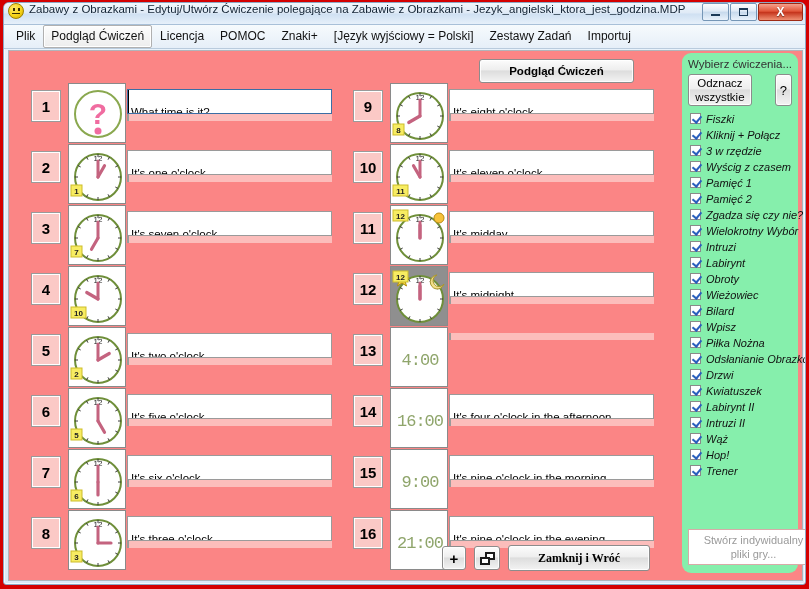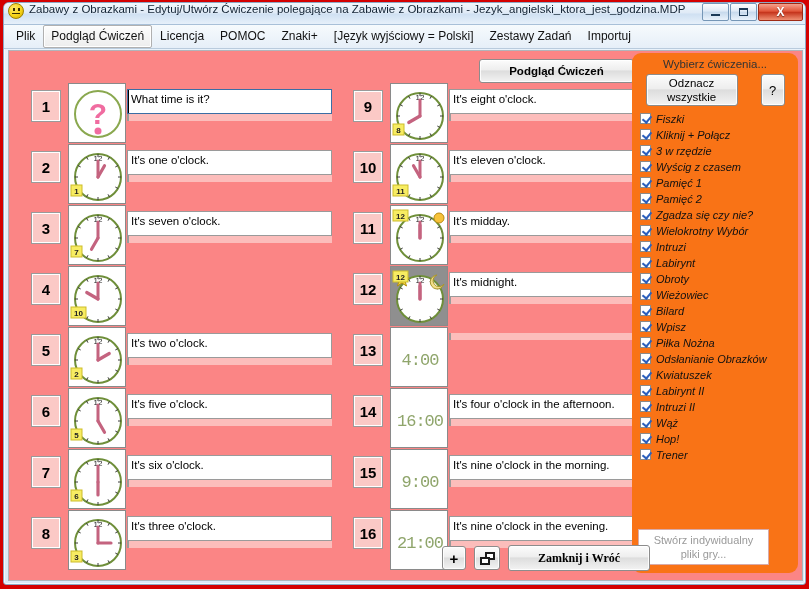--- a/index.html
+++ b/index.html
@@ -137,35 +137,35 @@
     border: 1px solid #8a8a8a;
     overflow: hidden;
   }
   .pic svg { display: block; }
   .field-wrap { position: absolute; left: 116px; top: 6px; width: 205px; }
   .field {
     width: 100%; height: 25px;
     background: #fff;
     border: 1px solid #9a9a9a;
     font-size: 11.5px; color: #000;
-    padding: 3px 2px 0 3px;
+    padding: 16px 2px 0 3px;
     white-space: nowrap; overflow: hidden;
     font-family: "Liberation Sans", sans-serif;
   }
   .field.focused { border: 1px solid #3b6ea5; box-shadow: inset 1px 0 0 #000; }
   .subbar {
     width: 100%; height: 7px;
     background: #fcbdbb;
     border-left: 2px solid #9a9a9a;
   }
   
   .sidebar {
     position: absolute; right: 4px; top: 2px;
-    width: 166px; height: 520px;
-    background: #f97316;
+    width: 116px; height: 520px;
+    background: #86efac;
     border-radius: 9px;
   }
   .sidebar-title {
     text-align: center; font-size: 11.5px; color: #333;
     padding-top: 5px; padding-bottom: 4px;
   }
   .sb-btnrow { display: flex; justify-content: center; gap: 23px; padding: 0 6px; }
   .odznacz-btn { width: 92px; height: 32px; flex-direction: column; line-height: 14px; }
   .help-btn { width: 24px; height: 32px; font-size: 13px; }
   .cb-list { padding: 7px 0 0 8px; }
@@ -713,20 +713,24 @@
           <div class="cb-row">
             <span class="cb-box"></span>
             <span class="cb-label">Piłka Nożna</span>
           </div>
           <div class="cb-row">
             <span class="cb-box"></span>
             <span class="cb-label">Odsłanianie Obrazków</span>
           </div>
           <div class="cb-row">
             <span class="cb-box"></span>
+            <span class="cb-label">Drzwi</span>
+          </div>
+          <div class="cb-row">
+            <span class="cb-box"></span>
             <span class="cb-label">Kwiatuszek</span>
           </div>
           <div class="cb-row">
             <span class="cb-box"></span>
             <span class="cb-label">Labirynt II</span>
           </div>
           <div class="cb-row">
             <span class="cb-box"></span>
             <span class="cb-label">Intruzi II</span>
           </div>

